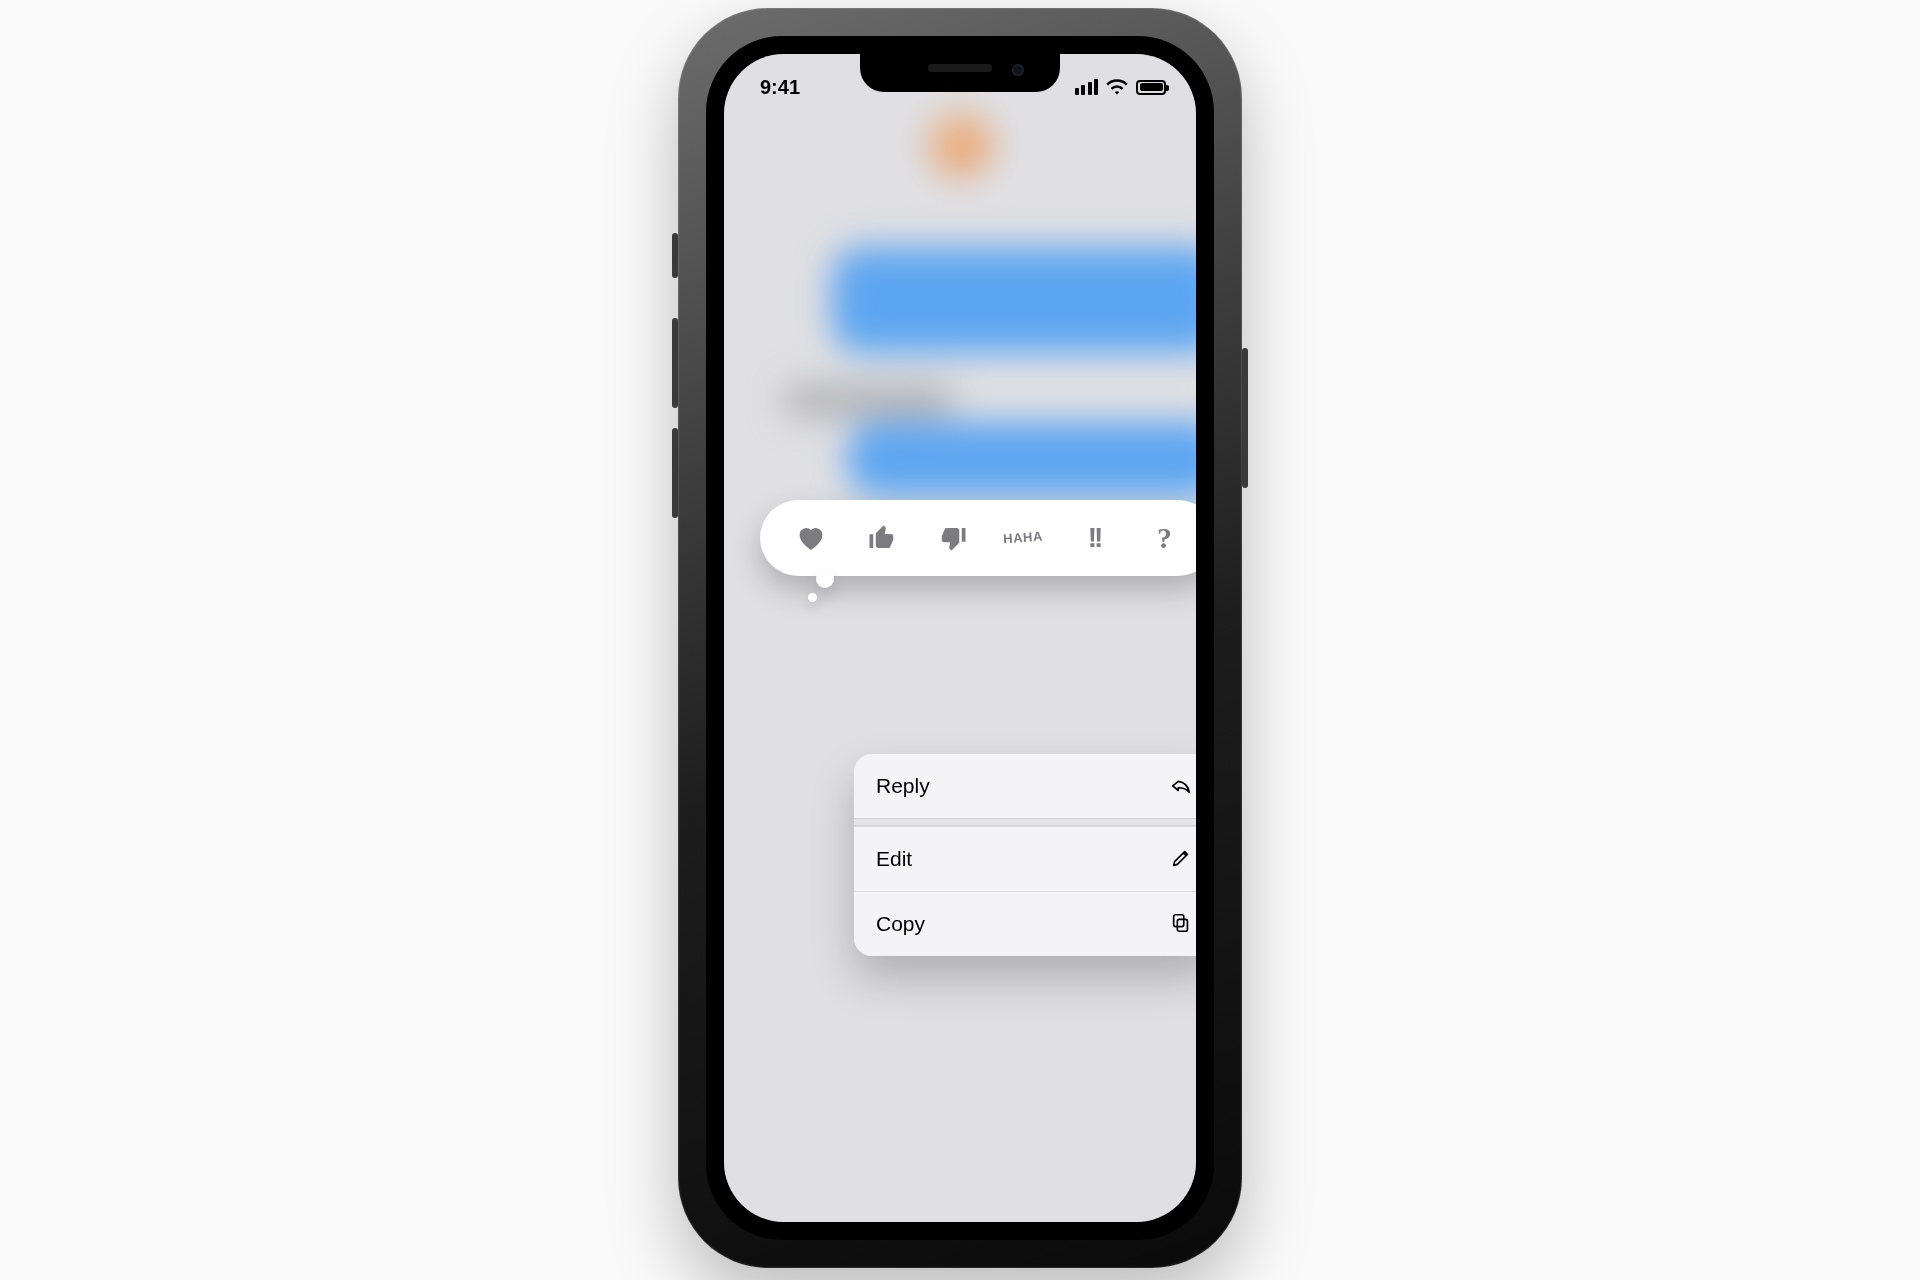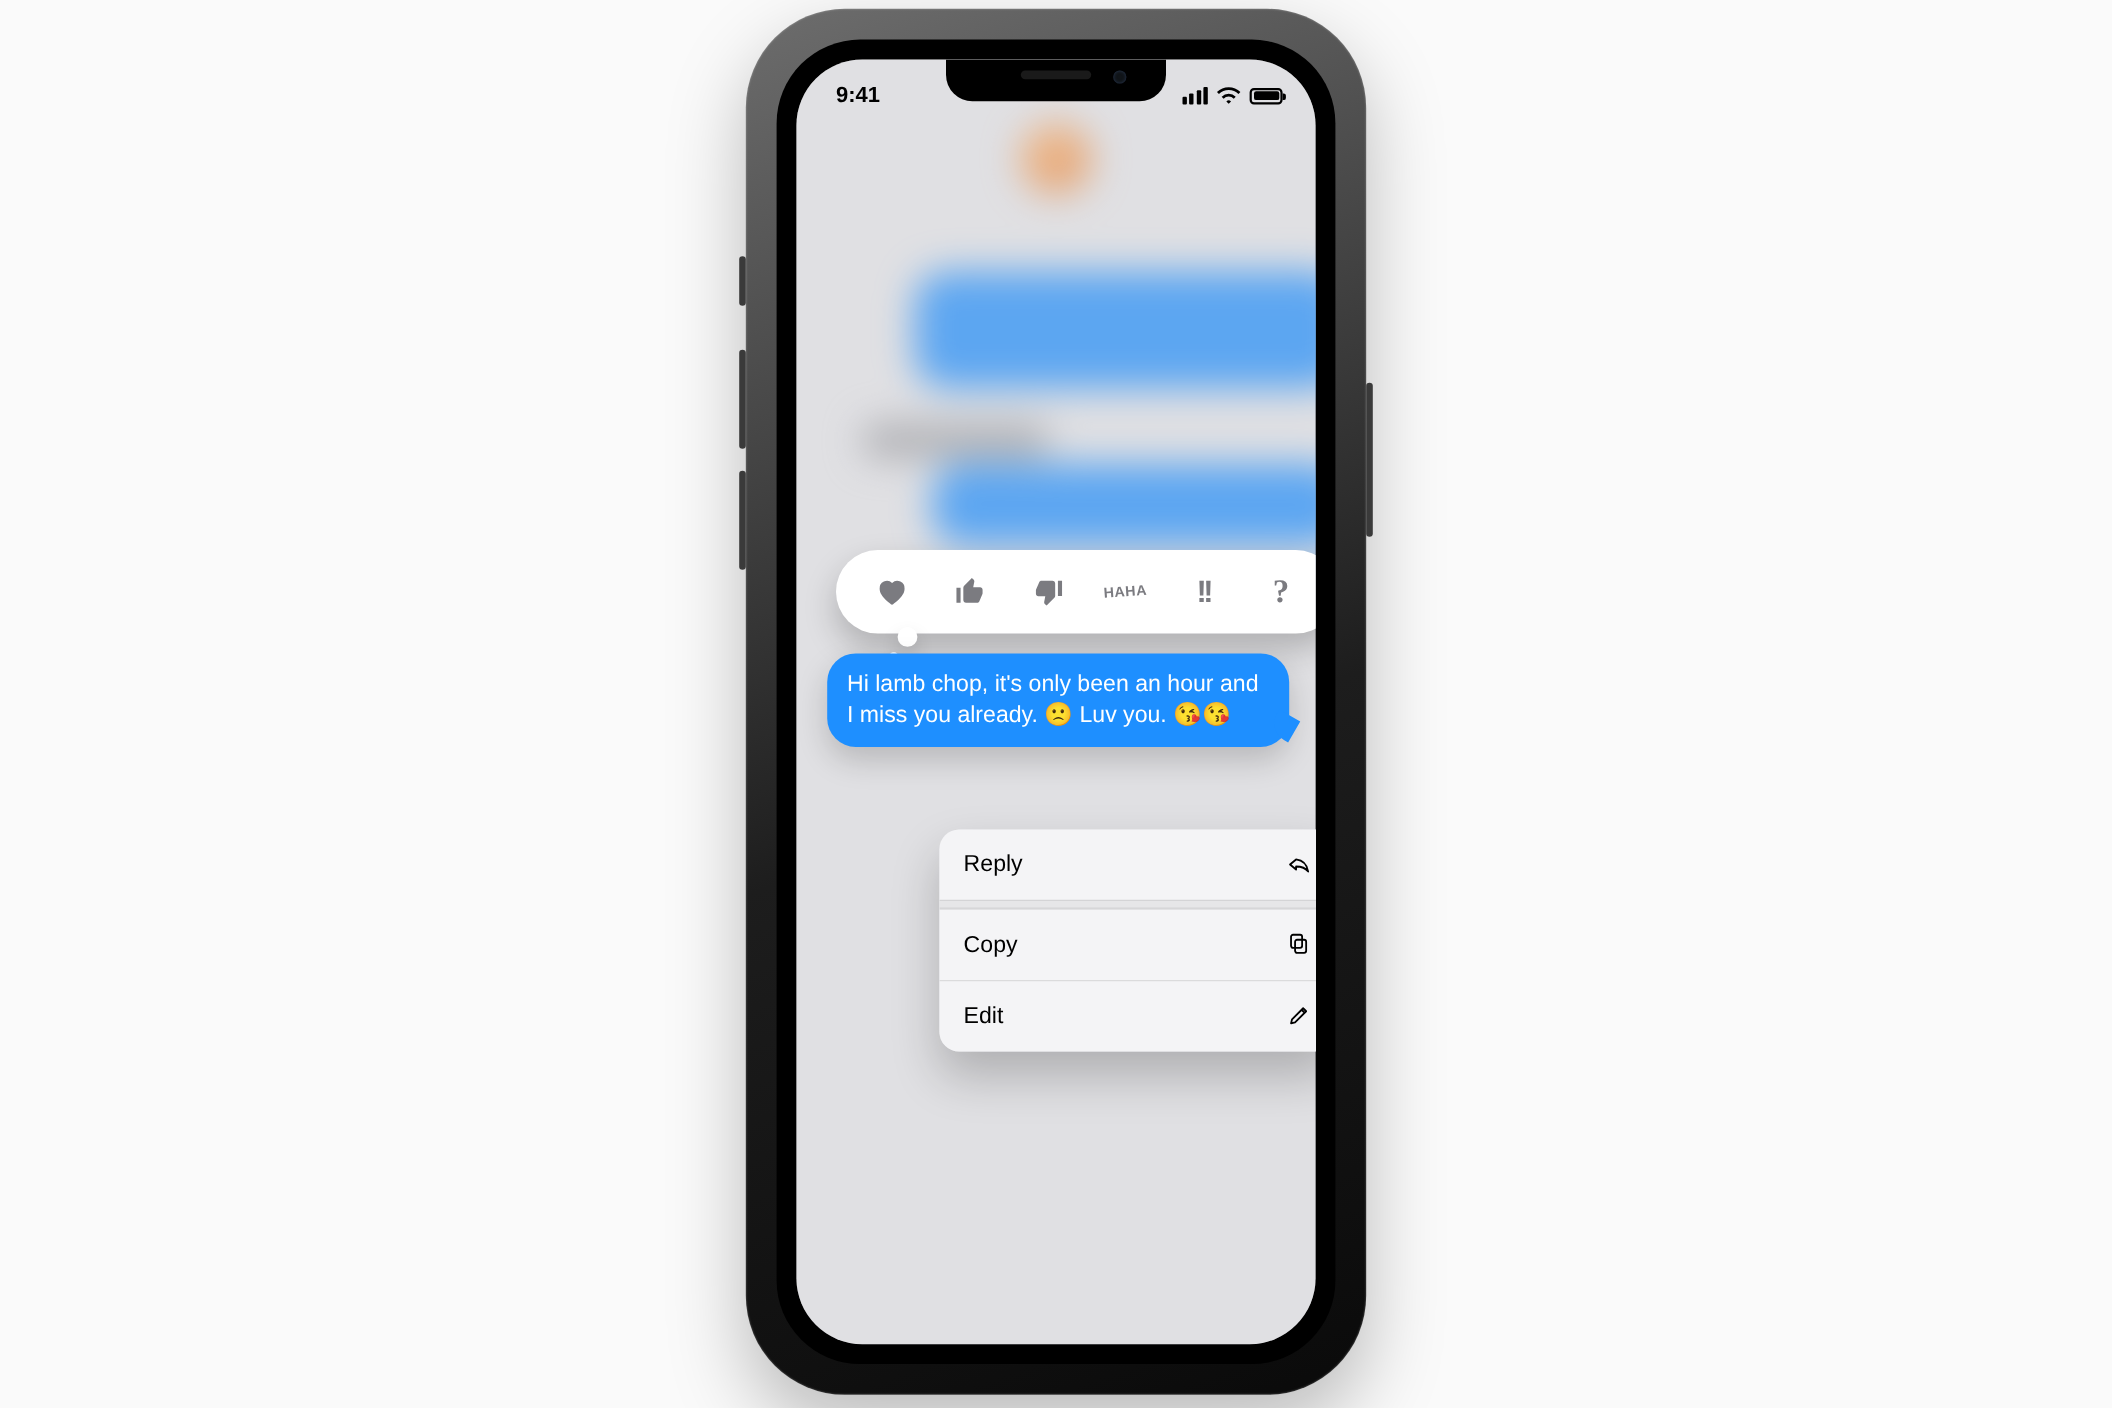--- a/index.html
+++ b/index.html
@@ -204,44 +204,40 @@
             <span>HA</span>
           </span>
           <span class="tap excl">
             <span>!!</span>
           </span>
           <span class="tap qm">
             <span>?</span>
           </span>
         </div>
 
-        <div class="msg">
-          <span class="msg-tail"></span>
-          <div class="text">Hi lamb chop, it's only been an hour and I miss you already. 🙁 Luv you. 😘😘</div>
-        </div>
 
         <div class="menu">
           <div class="item">
             <span>Reply</span>
             <svg viewBox="0 0 24 24">
                 <path d="M9 8L3 13l6 5v-3c5 0 9 1 12 5-1-6-4-11-12-12V8z"></path>
               </svg>
           </div>
           <div class="sep"></div>
           <div class="item">
+            <span>Edit</span>
+            <svg viewBox="0 0 24 24">
+                <path d="M4 20l1-4L16 5l3 3L8 19l-4 1zM14.5 6.5l3 3"></path>
+              </svg>
+          </div>
+          <div class="item">
             <span>Copy</span>
             <svg viewBox="0 0 24 24">
                 <rect x="8" y="8" width="11" height="13" rx="2"></rect>
                 <rect x="4" y="3" width="11" height="13" rx="2"></rect>
-              </svg>
-          </div>
-          <div class="item">
-            <span>Edit</span>
-            <svg viewBox="0 0 24 24">
-                <path d="M4 20l1-4L16 5l3 3L8 19l-4 1zM14.5 6.5l3 3"></path>
               </svg>
           </div>
         </div>
 
       </div>
 
     </div>
   </div>
 </div>
 

